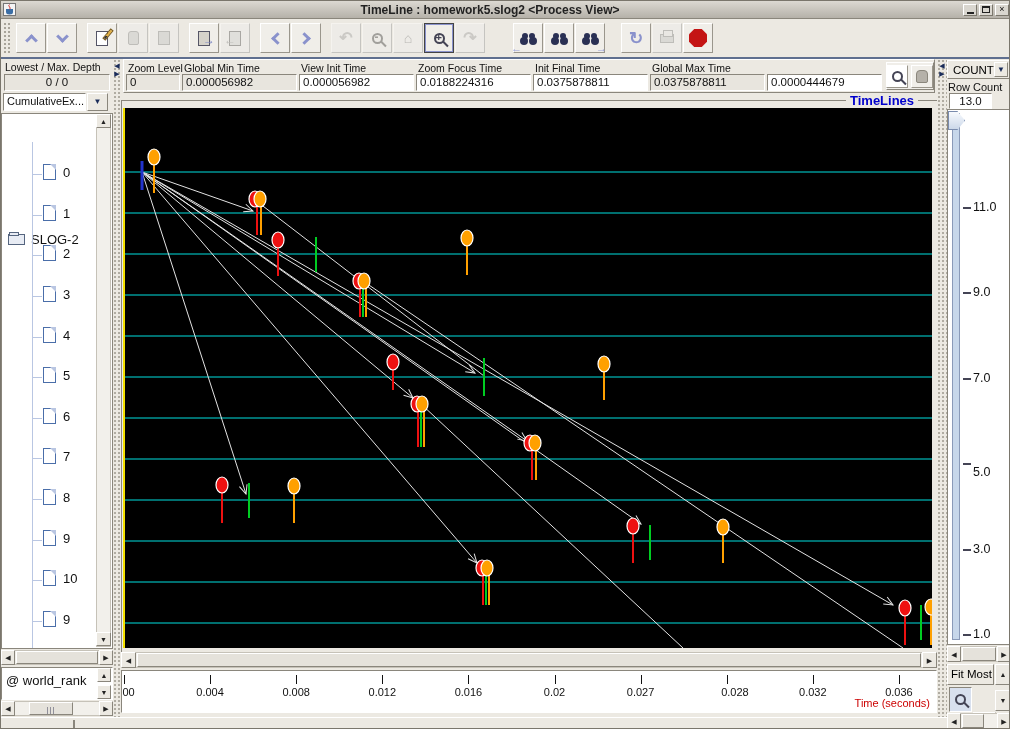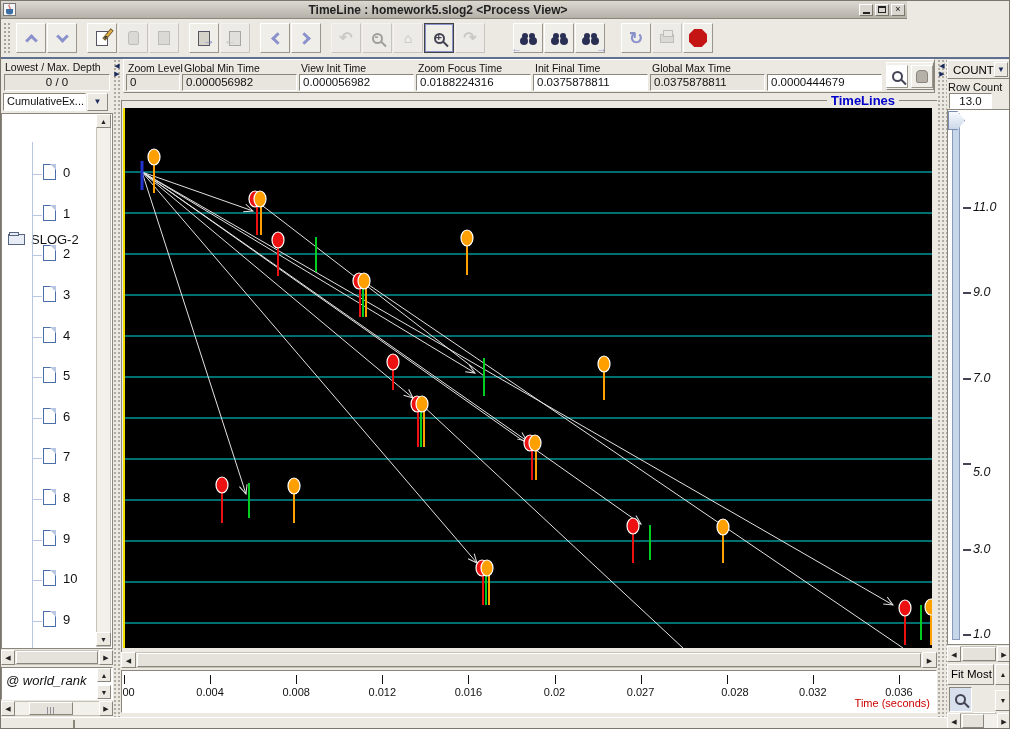--- a/index.html
+++ b/index.html
@@ -1,20 +1,20 @@
 <!DOCTYPE html>
 <html><head>
 <meta charset="utf-8">
 <style>
   html,body{margin:0;padding:0;background:#9a968c;}
   *{box-sizing:border-box;font-family:"Liberation Sans",sans-serif;}
   .win{position:relative;width:1010px;height:729px;background:#ece9e2;overflow:hidden;border:1px solid #7a766c;}
   .abs{position:absolute;}
   
-  .titlebar{left:0;top:0;width:906px;height:18px;display:flex;align-items:center;
+  .titlebar{left:0;top:0;width:1010px;height:18px;display:flex;align-items:center;
     background:linear-gradient(#dcd9d2,#b5b1a9);border-bottom:1px solid #8a867c;padding:0 2px;}
   .title-text{flex:1;text-align:center;font-weight:bold;font-size:12px;color:#222;white-space:nowrap;overflow:hidden;}
   .winbtn{width:14px;height:12px;margin-left:2px;background:#d9d6cf;border:1px solid;border-color:#fff #7a766c #7a766c #fff;
     display:flex;align-items:center;justify-content:center;font-size:9px;line-height:9px;color:#111;}
   .g-min{width:7px;height:2px;background:#222;margin-top:6px;}
   .g-max{width:8px;height:7px;border:1px solid #222;border-top-width:2px;}
   .appicon{width:13px;height:13px;margin-right:3px;}
   
   .toolbar{left:0;top:18px;width:1010px;height:40px;background:#ece9e2;border-bottom:2px solid #5f6f8f;
     display:flex;align-items:center;padding:0 2px;}
@@ -78,21 +78,21 @@
   .conn{position:absolute;background:#b9c6e2;}
   
   .tl-border{border:1px solid #8a867c;}
   .tl-chip{background:#ece9e2;color:#0000cc;font-weight:bold;font-size:13px;padding:0 4px;white-space:nowrap;}
   .canvas{background:#000;overflow:hidden;}
   .ruler{background:#fff;overflow:hidden;}
   .rtick{position:absolute;width:1px;height:9px;background:#111;top:4px;}
   .rlab{position:absolute;top:15px;width:44px;text-align:center;font-size:11px;color:#111;}
   .timeunits{position:absolute;right:6px;top:26px;font-size:11px;color:#cc0000;}
   .ytick-dash{position:absolute;width:8px;height:2px;background:#445;}
-  .ytick-lab{position:absolute;font-size:12.5px;color:#111;font-style:italic;}
+  .ytick-lab{position:absolute;font-size:12.5px;color:#111;}
   .statusbar{background:#ece9e2;border-top:1px solid #fff;}
 </style>
 </head>
 <body>
 
 <div class="win">
 
   <div class="abs titlebar">
     <svg class="appicon" viewBox="0 0 13 13">
       <rect x="0.5" y="0.5" width="12" height="12" fill="#f4f4f4" stroke="#777"></rect>
@@ -267,21 +267,21 @@
   <div class="abs sb-track" style="left:0;top:649px;width:112px;height:15px;"></div>
   <div class="abs sb-btn" style="left:0;top:649px;width:14px;height:15px;">
       <span>◀</span>
     </div>
   <div class="abs sb-btn" style="left:98px;top:649px;width:14px;height:15px;">
       <span>▶</span>
     </div>
   <div class="abs sb-thumb" style="left:15px;top:650px;width:82px;height:13px;"></div>
 
   <div class="abs sunken" style="left:0;top:666px;width:112px;height:33px;overflow:hidden;">
-    <div style="font-size:13px;color:#111;padding:5px 0 0 4px;white-space:nowrap;font-style:italic;">@ world_rank</div>
+    <div style="font-size:13px;color:#111;padding:5px 0 0 4px;white-space:nowrap;">@ world_rank</div>
   </div>
   <div class="abs sb-btn" style="left:96px;top:667px;width:14px;height:14px;">
       <span>▲</span>
     </div>
   <div class="abs sb-btn" style="left:96px;top:684px;width:14px;height:14px;">
       <span>▼</span>
     </div>
   <div class="abs sb-track" style="left:0;top:700px;width:112px;height:15px;"></div>
   <div class="abs sb-btn" style="left:0;top:700px;width:14px;height:15px;">
       <span>◀</span>
@@ -315,21 +315,21 @@
       <div class="abs val sunken" style="left: 292px; top: 14px; width: 115px; height: 17px;">0.0188224316</div>
       <div class="abs lbl" style="left: 411px; top: 2px;">Init Final Time</div>
       <div class="abs val sunken" style="left: 409px; top: 14px; width: 115px; height: 17px;">0.0375878811</div>
       <div class="abs lbl" style="left: 528px; top: 2px;">Global Max Time</div>
       <div class="abs val sunken-g" style="left: 526px; top: 14px; width: 115px; height: 17px;">0.0375878811</div>
       <div class="abs lbl" style="left: 645px; top: 13px;">Time Per Pixel</div>
       <div class="abs val sunken" style="left: 643px; top: 14px; width: 115px; height: 17px;">0.0000444679</div>
     </div>
 
   <div class="abs tl-border" style="left:120px;top:99px;width:817px;height:553px;"></div>
-  <div class="abs tl-chip" style="left:826px;top:92px;">TimeLines</div>
+  <div class="abs tl-chip" style="left:845px;top:92px;">TimeLines</div>
   <div class="abs canvas" style="left:122px;top:107px;width:809px;height:540px;">
     <svg id="canvas-svg" width="809" height="540">
         <defs>
           <marker id="ah" viewBox="-10 -5 12 10" refX="0" refY="0" markerWidth="12" markerHeight="10" orient="auto">
             <path d="M-9,-4 L0,0 L-9,4" fill="none" stroke="#e2e2e2" stroke-width="1"></path>
           </marker>
         </defs>
         <line x1="0" y1="64" x2="809" y2="64" stroke="#00dfdf" stroke-width="1"></line>
         <line x1="0" y1="105" x2="809" y2="105" stroke="#00dfdf" stroke-width="1"></line>
         <line x1="0" y1="146" x2="809" y2="146" stroke="#00dfdf" stroke-width="1"></line>

